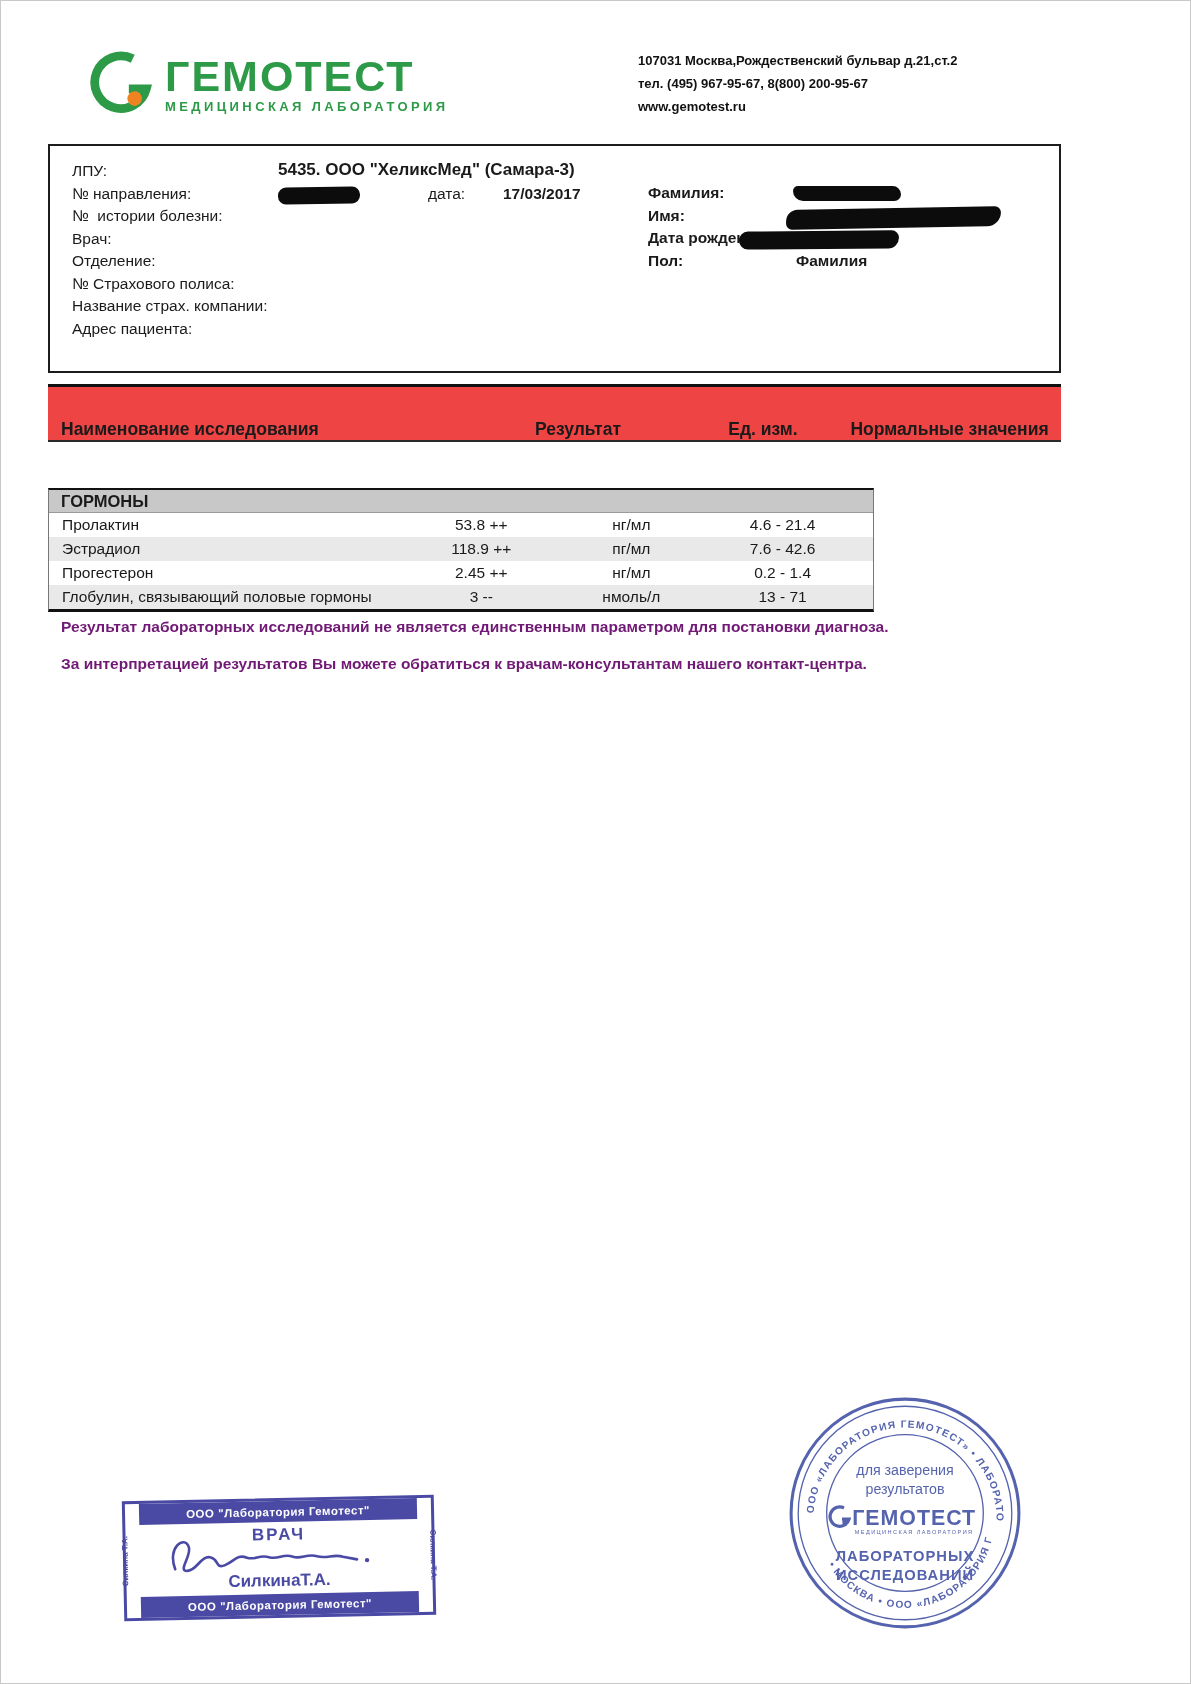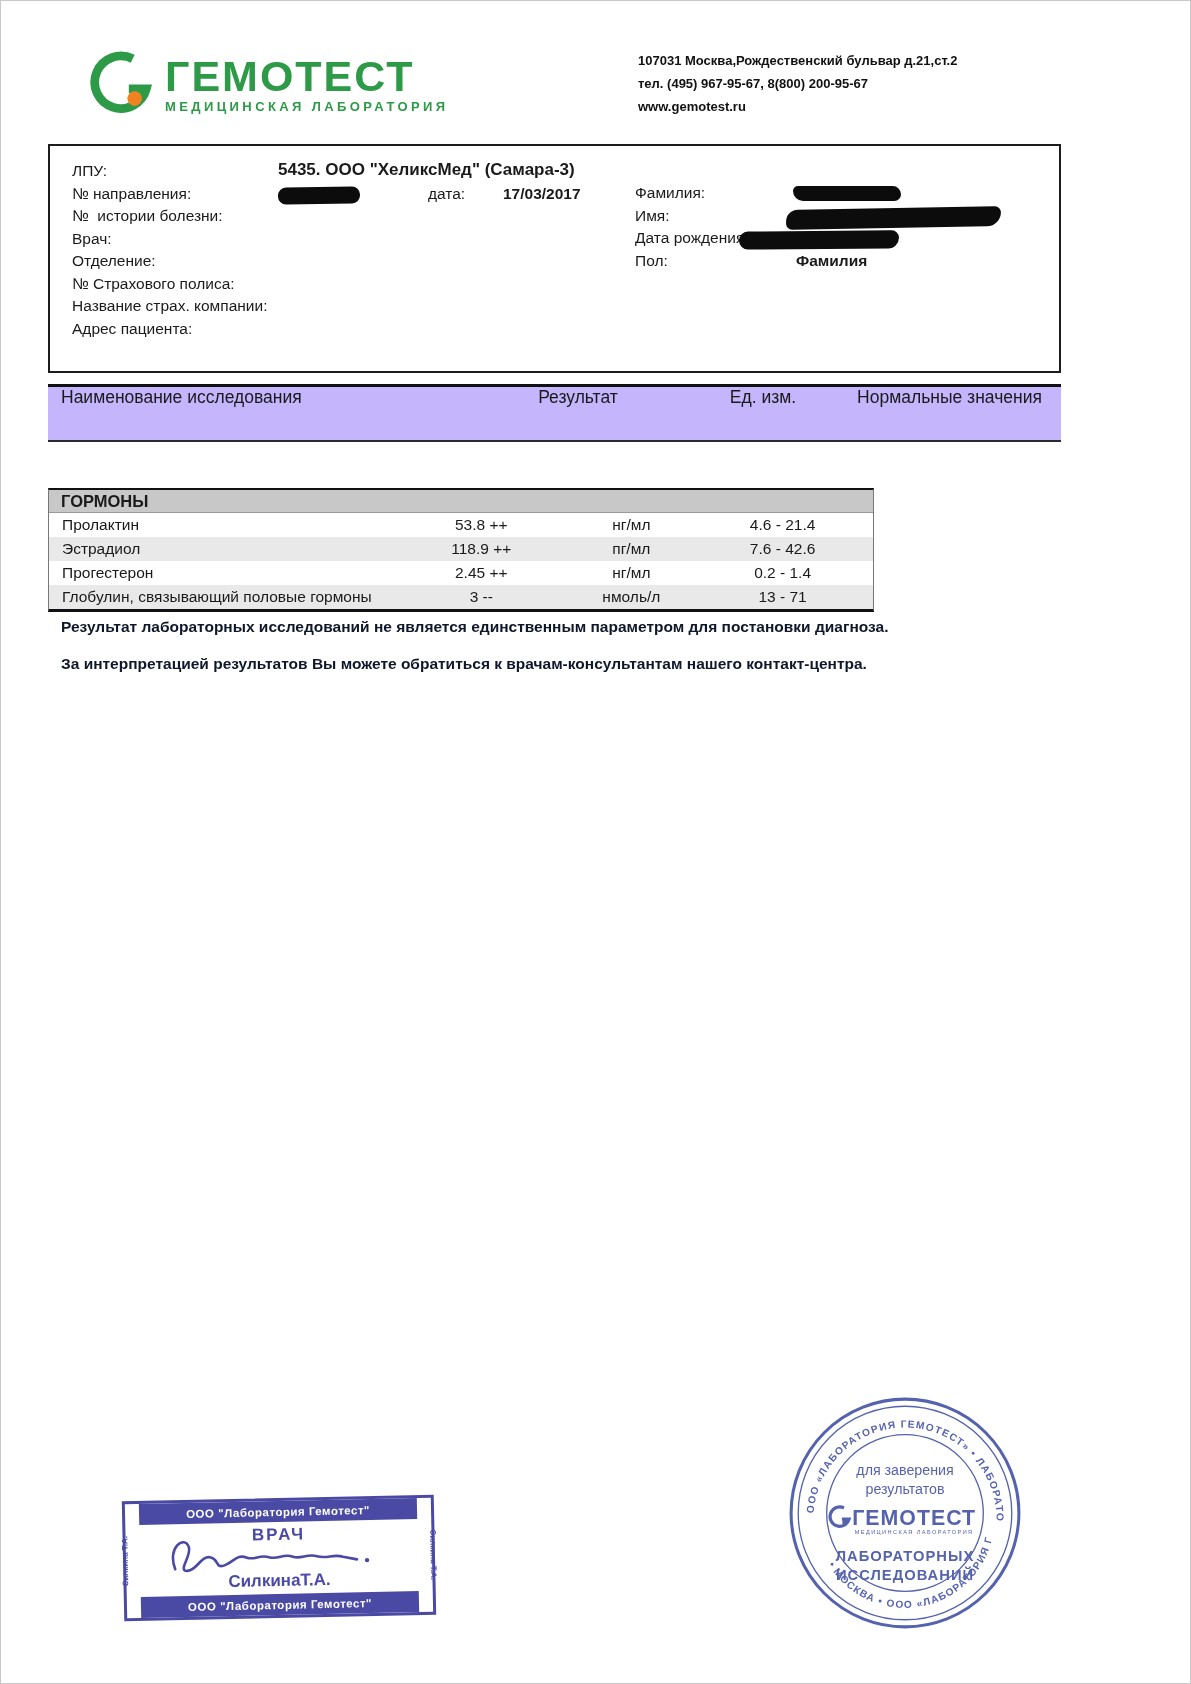--- a/index.html
+++ b/index.html
@@ -20,49 +20,49 @@
 
   
   .info-box { position:absolute; left:47px; top:143px; width:1013px; height:229px; border:2px solid #1c1c1c; background:#fff; }
   .info-rows { position:absolute; left:0; top:16px; width:100%; }
   .info-row { position:relative; height:22.5px; font-size:15.5px; }
   .info-row .lbl { position:absolute; left:22px; white-space:pre; }
   .lpu-value { position:absolute; left:228px; top:-2px; font-weight:bold; font-size:17px; }
   .date-lbl { position:absolute; left:378px; }
   .date-val { position:absolute; left:453px; font-weight:bold; }
   .info-right { position:absolute; left:581px; top:38px; width:425px; }
-  .info-right .info-row .lbl { left:4px; }
+  .info-right .info-row .lbl { left:17px;font-weight:bold; }
   .sex-val { position:absolute; left:165px; font-weight:bold; }
   .redact { position:absolute; background:#0c0c0c; border-radius:8px; }
   .redact.r-dir { left:228px; top:2px; width:82px; height:17px; transform:rotate(-1deg); }
   .redact.r-sur { left:162px; top:2px; width:108px; height:15px; border-radius:6px 10px 8px 12px; }
   .redact.r-nam { left:155px; top:1px; width:215px; height:20px; border-radius:12px 6px 14px 6px; transform:rotate(-1deg); }
   .redact.r-bir { left:108px; top:2px; width:160px; height:18px; border-radius:10px 8px 12px 10px; transform:rotate(-0.5deg); }
 
   
   .table-head { position:absolute; left:47px; top:383px; width:1013px; height:58px;
-    background:#c4b5fd; border-top:3px solid #111; border-bottom:2px solid #2a2a2a;
-    display:flex; align-items:flex-start; font-weight:normal; font-size:17.5px; }
+    background:#ef4444; border-top:3px solid #111; border-bottom:2px solid #2a2a2a;
+    display:flex; align-items:flex-end; font-weight:bold; font-size:17.5px; }
   .col-name  { width:420px; padding-left:13px; text-align:left; }
   .col-result{ width:220px; text-align:center; }
   .col-unit  { width:150px; text-align:center; }
   .col-range { width:223px; text-align:center; }
   .results { position:absolute; left:47px; top:487px; width:826px;
     border-top:2px solid #111; border-bottom:3px solid #111;
     border-left:1px solid #777; border-right:1px solid #777; font-size:15.5px; }
   .section-row { height:23px; background:#c8c8c8; font-weight:bold; font-size:16.5px;
     padding-left:12px; display:flex; align-items:center; border-bottom:1px solid #9a9a9a; }
   .data-row { display:flex; align-items:center; height:24px; }
   .data-row.alt { background:#e9e9e9; }
   .data-row .c1 { width:420px; padding-left:13px; }
   .data-row .c2 { width:220px; text-align:center; }
   .data-row .c3 { width:150px; text-align:center; }
   .data-row .c4 { width:223px; text-align:center; }
 
-  .note { position:absolute; left:60px; font-size:15.5px; font-weight:bold; color:#0f172a; }
+  .note { position:absolute; left:60px; font-size:15.5px; font-weight:bold; color:#701a75; }
   .note-1 { top:617px; }
   .note-2 { top:654px; }
 
   
   .doc-stamp { position:absolute; left:122px; top:1497px; width:312px; height:120px;
     border:3px solid #3b3b9e; color:#3b3b9e; transform:rotate(-1.2deg); opacity:0.92; background:rgba(255,255,255,0); }
   .doc-band { position:absolute; left:14px; right:14px; height:21px; background:#3b3b9e; color:#fff;
     font-size:11.5px; font-weight:bold; display:flex; align-items:center; justify-content:center; letter-spacing:0.5px; white-space:nowrap; }
   .doc-band.top { top:0; } .doc-band.bottom { bottom:0; }
   .doc-title { position:absolute; top:24px; left:0; width:100%; text-align:center;

